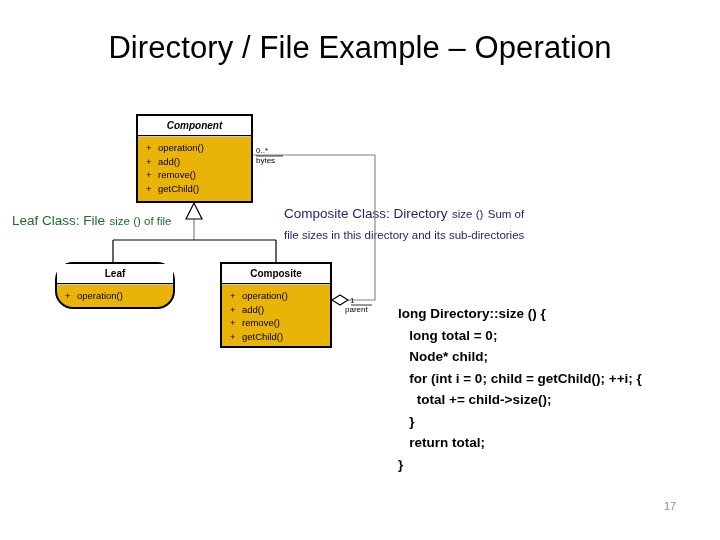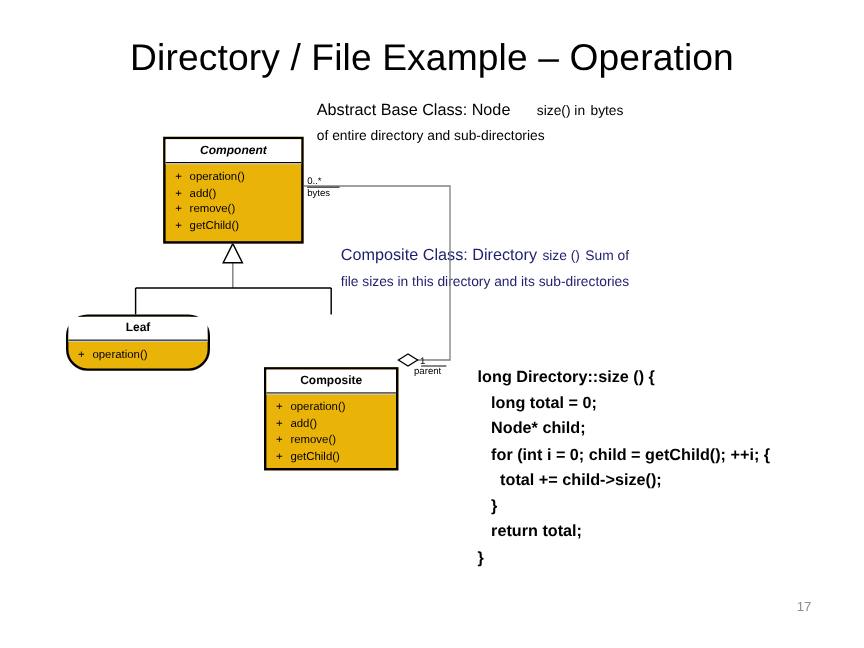--- a/index.html
+++ b/index.html
@@ -124,21 +124,21 @@
     line-height: 13.5px;
     white-space: nowrap;
   }
   .uml-op .plus {
     display: inline-block;
     width: 12px;
   }
 
   #box-component { left: 136px; top: 114px; width: 117px; height: 89px; }
   #box-leaf      { left: 55px;  top: 262px; width: 120px; height: 47px; border-radius: 18px; }
-  #box-composite { left: 220px; top: 262px; width: 112px; height: 86px; margin-top: 44px; }
+  #box-composite { left: 220px; top: 262px; width: 112px; height: 86px; }
 
   .edge-label {
     position: absolute;
     font-size: 8px;
     color: #000000;
     line-height: 10px;
     white-space: nowrap;
   }
   #lbl-mult-child { left: 256px; top: 146px; }
   #lbl-role-child { left: 256px; top: 156px; }
@@ -156,25 +156,25 @@
     color: #8e8e8e;
   }
 </style>
 </head>
 <body>
 
 <div id="slide">
 
   <div id="slide-title">Directory / File Example – Operation</div>
 
-  <div class="annot" id="annot-abstract">
-    <span class="lead">Abstract Base Class: Node</span><span class="gap"></span><span class="body">size() in</span>
-    <span class="body">bytes of entire directory and sub-directories</span>
-  </div>
-
+
+  <div class="annot" id="annot-leaf">
+    <span class="lead">Leaf Class: File</span>
+    <span class="body">size () of file</span>
+  </div>
 
   <div class="annot" id="annot-composite">
     <span class="lead">Composite Class: Directory</span><span>&nbsp;</span><span class="body">size ()</span>
     <span class="body">Sum of file sizes in this directory and its sub-directories</span>
   </div>
 
   <div id="code-block">long Directory::size () {
    long total = 0;
    Node* child;
    for (int i = 0; child = getChild(); ++i; {

